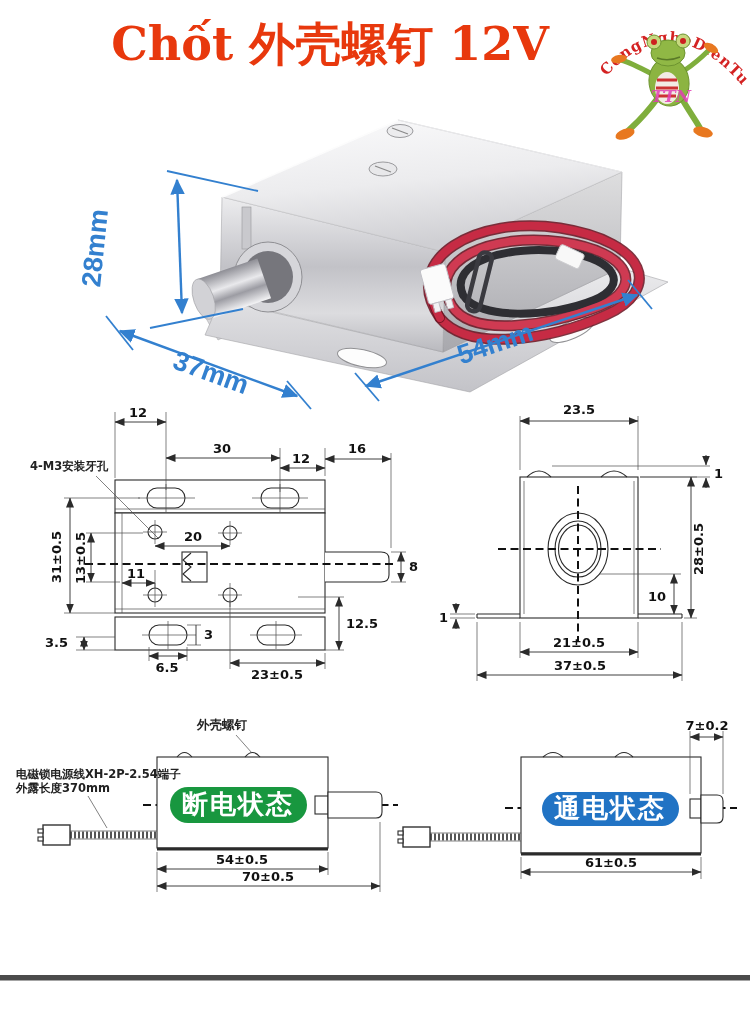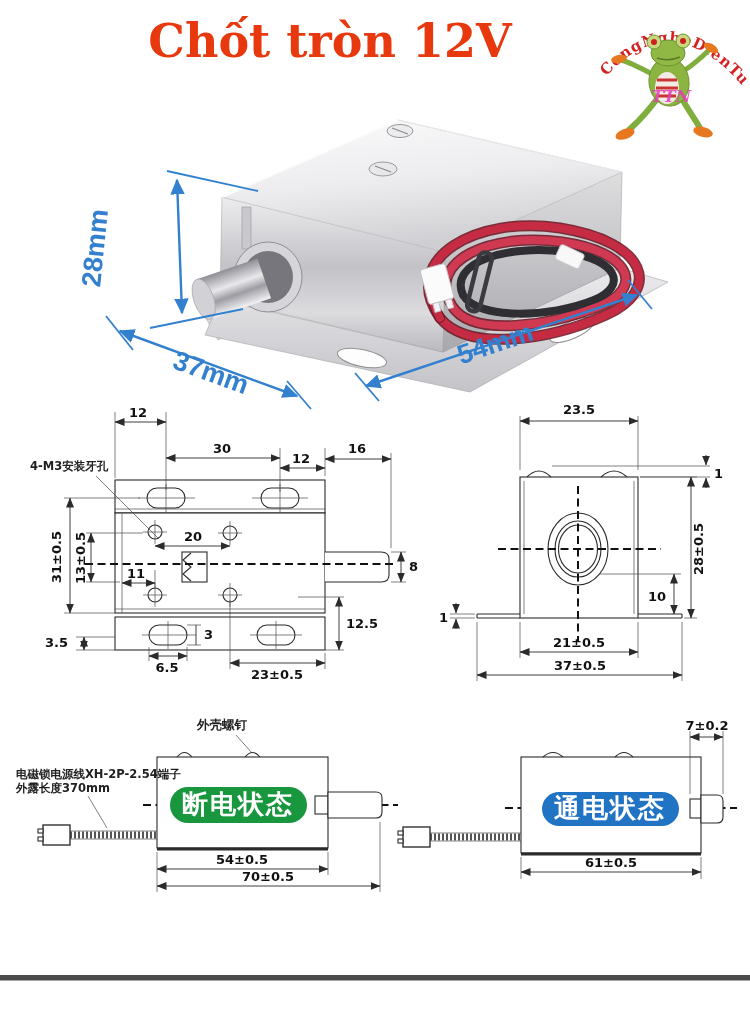--- a/index.html
+++ b/index.html
@@ -357,14 +357,14 @@
         <circle cx="86" cy="37" r="7" fill="#c7d87e" stroke="#6d9430"></circle>
           <circle cx="86" cy="37" r="3" fill="#cc2020"></circle>
         <path d="M60,54 Q71,58 83,53" stroke="#5a7a28" stroke-width="1.5" fill="none"></path>
       </g>
       <text x="74" y="98" class="ttn">TTN</text>
     </g>
 
     <rect x="0" y="975" width="750" height="5.5" fill="#4b4b4b"></rect>
   </svg>
 
-  <div class="title">Chốt tròn 12V</div>
+  <div class="title">Chốt 外壳螺钉 12V</div>
 </div>
 
 </body></html>

